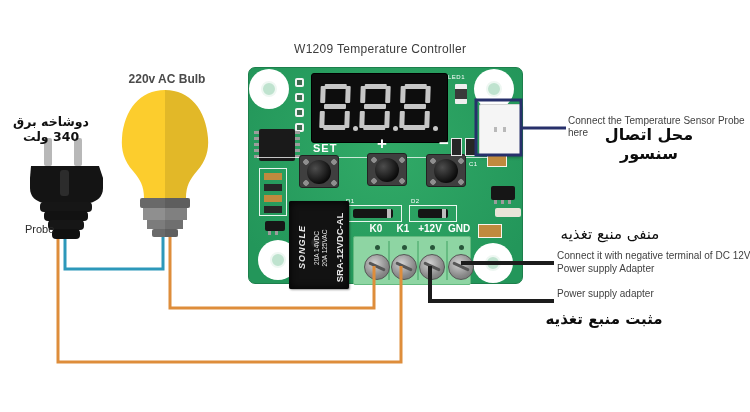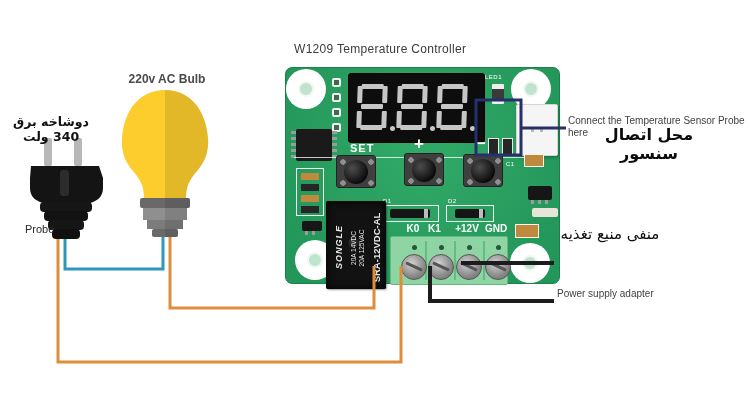--- a/index.html
+++ b/index.html
@@ -18,21 +18,21 @@
   .sensor-en{left:568px;top:115px;width:180px;font-size:10px;line-height:12px;color:#3f3f3f;}
   .sensor-fa{left:588px;top:125px;width:122px;text-align:center;font-size:16px;font-weight:bold;color:#0c0c0c;}
   .neg-fa{left:545px;top:225px;width:130px;text-align:center;font-size:15px;font-weight:normal;color:#0c0c0c;}
   .neg-en{left:557px;top:250px;font-size:10px;line-height:12.5px;color:#3f3f3f;}
   .pos-en{left:557px;top:288px;font-size:10px;line-height:12.5px;color:#3f3f3f;}
   .pos-fa{left:538px;top:310px;width:132px;text-align:center;font-size:15px;font-weight:bold;color:#0c0c0c;}
 
   
   .board{left:248px;top:67px;width:275px;height:217px;z-index:2;
          background:radial-gradient(ellipse at 50% 40%,#31aa67,#23965a 85%);
-         border:1px solid #1d7f4c;border-radius:7px;box-sizing:border-box;margin-left:37px;}
+         border:1px solid #1d7f4c;border-radius:7px;box-sizing:border-box;}
   .hole{width:40px;height:40px;border-radius:50%;background:#fff;}
   .hole::after{content:"";position:absolute;left:12px;top:12px;width:16px;height:16px;border-radius:50%;
                background:#bfe3cf;border:2px solid #eef7f2;box-sizing:border-box;}
   .display{left:62px;top:5px;width:135px;height:68px;background:#0d0d0d;border:1px solid #000;border-radius:3px;}
   .digit{position:absolute;width:30px;height:46px;top:10px;transform:skewX(-2deg);}
   .digit i{position:absolute;background:#c6c6c6;border-radius:1px;}
   .sg-t{left:4px;right:4px;top:0;height:5px}.sg-m{left:4px;right:4px;top:20px;height:5px}
   .sg-b{left:4px;right:4px;bottom:0;height:5px}
   .sg-tl{left:0;top:2px;width:5px;height:17px}.sg-tr{right:0;top:2px;width:5px;height:17px}
   .sg-bl{left:0;bottom:2px;width:5px;height:17px}.sg-br{right:0;bottom:2px;width:5px;height:17px}
@@ -167,21 +167,21 @@
       </div>
 
     <div class="abs relay">
       <div class="dimple"></div>
       <span class="rtxt r-brand">SONGLE</span>
       <span class="rtxt r-rating"><span>20A 14VDC</span><br><span>20A 125VAC</span></span>
       <span class="rtxt r-model">SRA-12VDC-AL</span>
     </div>
 
     <span class="abs slabel" style="left:115px;top:155px;width:24px;text-align:center;font-size:10px">K0</span>
-    <span class="abs slabel" style="left:142px;top:155px;width:24px;font-size:10px">K1</span>
+    <span class="abs slabel" style="left:142px;top:155px;width:24px;text-align:center;font-size:10px">K1</span>
     <span class="abs slabel" style="left:165px;top:155px;width:32px;text-align:center;font-size:10px">+12V</span>
     <span class="abs slabel" style="left:194px;top:155px;width:32px;text-align:center;font-size:10px">GND</span>
 
     <div class="abs tblock">
       <div class="tdiv" style="left:34px"></div>
         <div class="tdiv" style="left:63px"></div>
         <div class="tdiv" style="left:92px"></div>
       <div class="thole" style="left:21px"></div>
         <div class="thole" style="left:48px"></div>
       <div class="thole" style="left:76px"></div>
@@ -252,18 +252,23 @@
 
   <div class="abs z10 bulb-en">220v AC Bulb</div>
 
   <div class="abs z10 plug-fa fa">دوشاخه برق 340 ولت</div>
   <div class="abs z10 plug-en">Probe</div>
 
   <div class="abs z10 sensor-fa fa">محل اتصال سنسور</div>
   <div class="abs z10 sensor-en">Connect the Temperature Sensor Probe here</div>
 
   <div class="abs z10 neg-fa fa">منفی منبع تغذیه</div>
+  <div class="abs z10 neg-en">
+    <div class="nowrap">Connect it with negative terminal of DC 12V</div>
+    <div class="nowrap">Power supply Adapter</div>
+  </div>
 
   <div class="abs z10 pos-en">
     <div class="nowrap">Power supply adapter</div>
   </div>
+  <div class="abs z10 pos-fa fa">مثبت منبع تغذیه</div>
 
 </div>
 
 </body></html>

